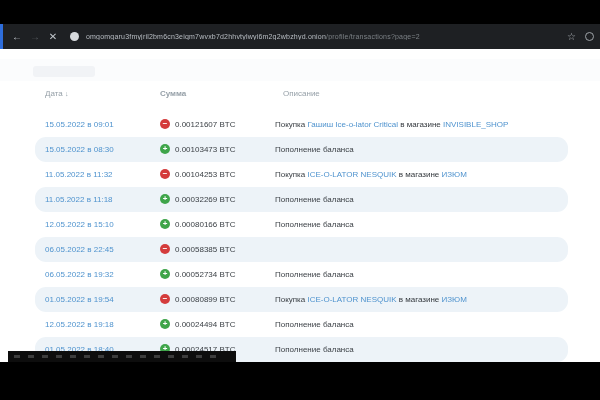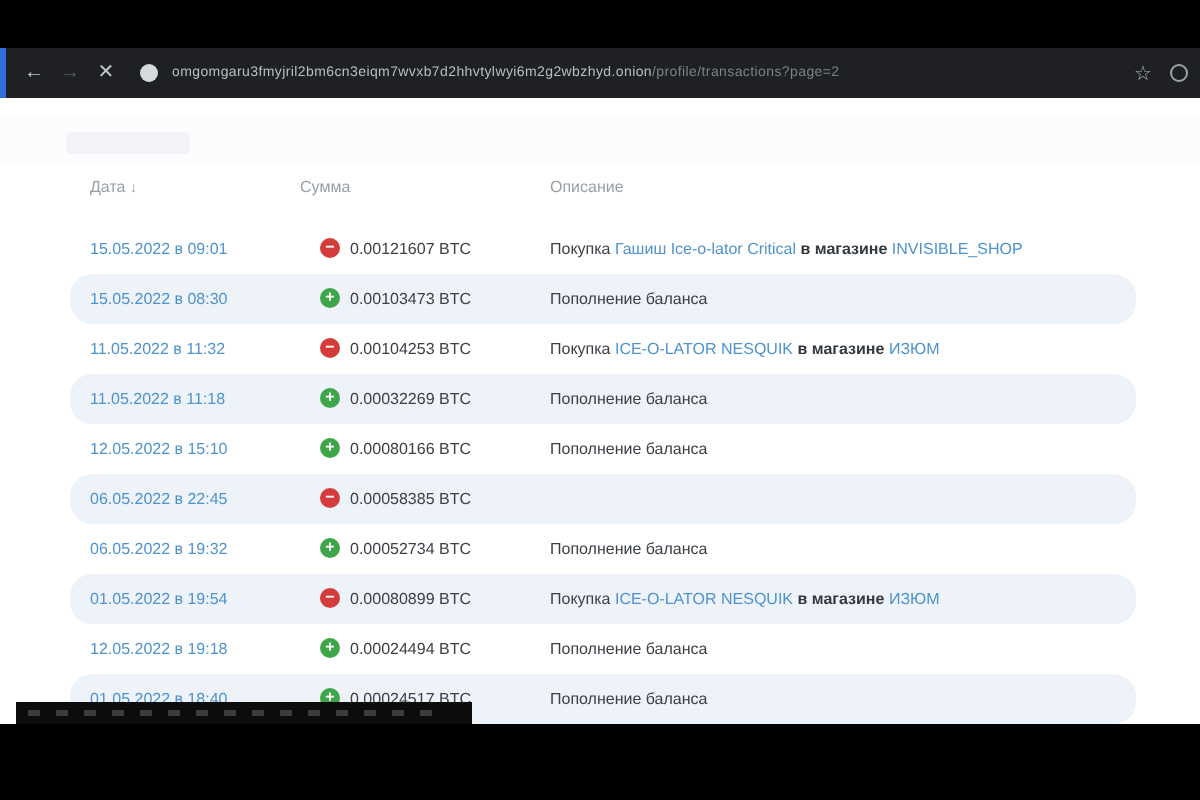--- a/index.html
+++ b/index.html
@@ -31,35 +31,35 @@
   
   .page { position:absolute; left:0; top:49px; width:600px; height:313px; background:#ffffff; z-index:1; }
   .top-pill { position:absolute; left:33px; top:17px; width:62px; height:11px;
               background:#f1f3f6; border-radius:3px; }
   .page-band { position:absolute; left:0; top:10px; width:600px; height:22px; background:#fbfcfd; }
 
   
   .thead { position:absolute; left:35px; top:40px; width:533px; height:20px; }
   .th { position:absolute; font-size:8px; color:#96a0a8; }
   .th-date { left:10px; }
-  .th-amount { left:115px; }
-  .th-desc { left:240px; }
+  .th-amount { left:125px;font-weight:bold; }
+  .th-desc { left:248px; }
   .sort-ico { font-size:7px; color:#96a0a8; }
 
   .tbody { position:absolute; left:35px; top:63px; width:533px; }
   .row { position:relative; height:25px; width:533px; background:#fff; }
   .row.alt { background:var(--alt-bg, #edf3f8);border-radius:11px; }
   .c-date { position:absolute; left:10px; top:8px; font-size:8px; color:var(--link, #4f93ce); cursor:pointer; }
   .c-amount { position:absolute; left:125px; top:7px; display:flex; align-items:center; }
   .dir-icon { display:inline-block; width:10px; height:10px; border-radius:50%;
               color:#fff; font-size:8px; line-height:10px; text-align:center; font-weight:bold; }
   .amt-text { font-size:8px; color:#3c4146; margin-left:5px; }
   .c-desc { position:absolute; left:240px; top:8px; font-size:8px; color:#3c4146; white-space:nowrap; }
   .c-desc .lnk { color:var(--link, #4f93ce); text-decoration:none; cursor:pointer; }
-  .c-desc .mid { font-weight:bold; color:#33383d; }
+  .c-desc .mid { font-weight:normal; color:#33383d; }
 
   
   .overlay-strip { position:absolute; left:8px; top:351px; width:228px; height:11px;
                    background:#0d0d0d; z-index:7; overflow:hidden; }
   .overlay-strip::before { content:""; position:absolute; left:6px; top:4px; width:210px; height:3px;
                    background:repeating-linear-gradient(90deg,#3d3d3d 0 6px,transparent 6px 14px); }
 </style>
 </head>
 <body>
 

